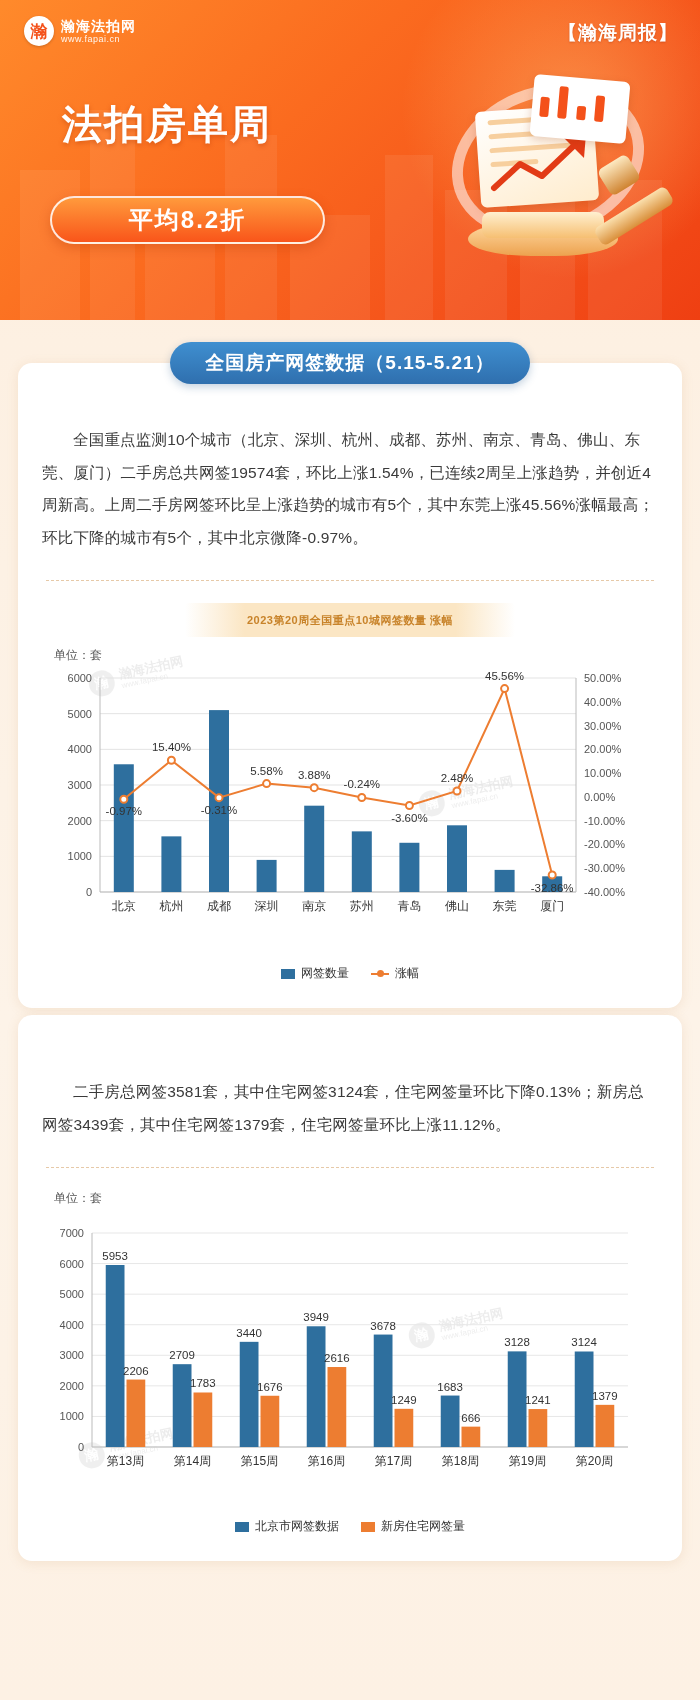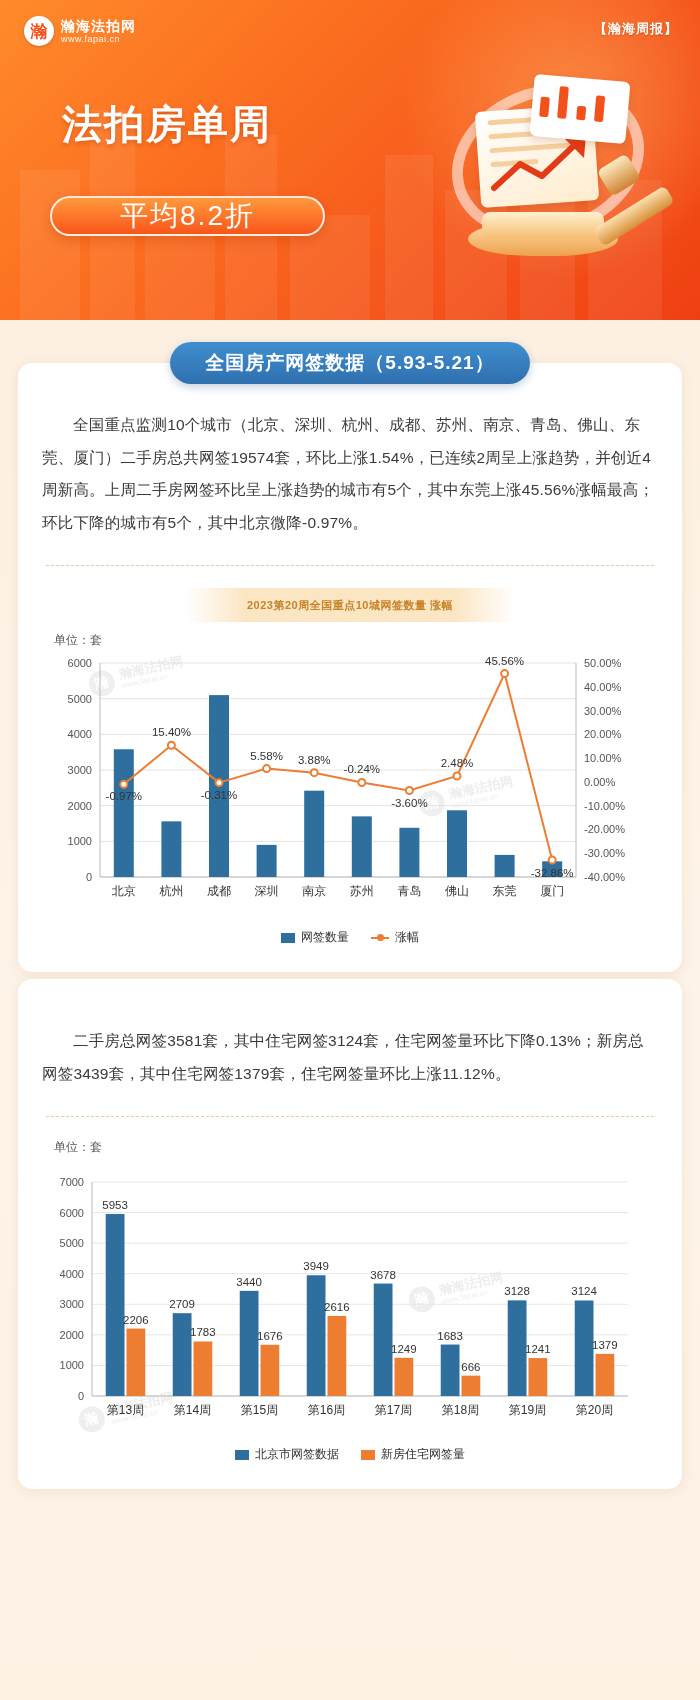--- a/index.html
+++ b/index.html
@@ -60,45 +60,45 @@
     box-shadow: 0 1px 3px rgba(0,0,0,0.2);
   }
   .logo-text { color: #fff; line-height: 1.15; }
   .logo-text .l1 { font-size: 14px; font-weight: bold; letter-spacing: 1px; }
   .logo-text .l2 { font-size: 9px; opacity: .92; letter-spacing: .5px; }
 
   .weekly-badge {
     position: absolute;
     right: 22px; top: 20px;
     color: #fff;
-    font-size: 13px;
+    font-size: 19px;
     font-weight: bold;
     letter-spacing: 1px;
     text-shadow: 0 1px 2px rgba(150,40,0,.35);
   }
 
   .htitle {
     position: absolute;
     left: 62px; top: 96px;
     color: #fff;
     font-size: 40px;
     font-weight: bold;
     line-height: 1.42;
     letter-spacing: 2px;
     text-shadow: 0 2px 5px rgba(170,50,0,.4);
   }
   .pill {
     position: absolute;
     left: 50px; top: 196px;
-    width: 275px; height: 40px;
+    width: 275px; height: 48px;
     border-radius: 26px;
     background: linear-gradient(180deg,#ff9a3c 0%, #f9551a 100%);
     border: 2px solid rgba(255,255,255,0.85);
     display: flex; align-items: center; justify-content: center;
-    color: #fff; font-size: 28px; font-weight: normal; letter-spacing: 2px;
+    color: #fff; font-size: 24px; font-weight: bold; letter-spacing: 2px;
     box-shadow: 0 4px 12px rgba(180,50,0,.3);
   }
 
   
   .illus { position: absolute; right: 20px; top: 60px; width: 260px; height: 200px; }
   .ill-pedestal {
     position: absolute; left: 48px; bottom: 4px;
     width: 150px; height: 34px; border-radius: 50%/60%;
     background: linear-gradient(180deg,#ffd89a,#f0a košt);
     background: linear-gradient(180deg,#ffdca5,#eda24f);
@@ -173,20 +173,21 @@
     padding: 46px 24px 26px 24px;
     box-shadow: 0 2px 12px rgba(190,140,90,.16);
     position: relative;
   }
   .para {
     font-size: 15.5px;
     line-height: 2.1;
     color: #3a3a3a;
     text-indent: 2em;
     letter-spacing: .2px;
+    margin-top: 15px;
   }
   .divider {
     border-top: 1px dashed #e6c9a8;
     margin: 26px 4px 22px 4px;
   }
 
   .chart-title {
     margin: 0 auto 6px auto;
     width: 330px;
     height: 34px;
@@ -196,21 +197,21 @@
     font-size: 11px; font-weight: bold;
     display: flex; align-items: center; justify-content: center;
     letter-spacing: .5px;
   }
   .unit {
     font-size: 12px; color: #555; margin: 10px 0 0 12px;
   }
   .chart-wrap { position: relative; }
   .legend {
     display: flex; justify-content: center; gap: 22px;
-    margin-top: 6px; font-size: 12px; color: #333;
+    margin-top: 27px; font-size: 12px; color: #333;
   }
   .legend .item { display: flex; align-items: center; gap: 6px; }
   .legend .swatch { width: 14px; height: 10px; display:inline-block; }
   .legend .swline { width: 18px; height: 2px; background: #ed7d31; position: relative; display:inline-block;}
   .legend .swline::after{
     content:""; position:absolute; left:6px; top:-3px; width:7px;height:7px;border-radius:50%;
     background:#ed7d31;
   }
 
   
@@ -285,21 +286,21 @@
         <span class="bar" style="height:26px"></span>
       </div>
       <div class="ill-pedestal"></div>
       <div class="ill-pedestal2"></div>
       <div class="ill-gavel"></div>
       <div class="ill-gavel-h"></div>
     </div>
   </div>
 
   <div style="height:22px"></div>
-  <div class="sec-title">全国房产网签数据（5.93-5.21）</div>
+  <div class="sec-title">全国房产网签数据（5.15-5.21）</div>
 
   <div class="card">
     <div class="wm" style="left:70px; top:300px;">
       <div class="m">瀚</div>
       <div class="t">
           <div class="a">瀚海法拍网</div>
           <div class="b">www.fapai.cn</div>
         </div>
     </div>
     <div class="wm" style="left:400px; top:420px;">

